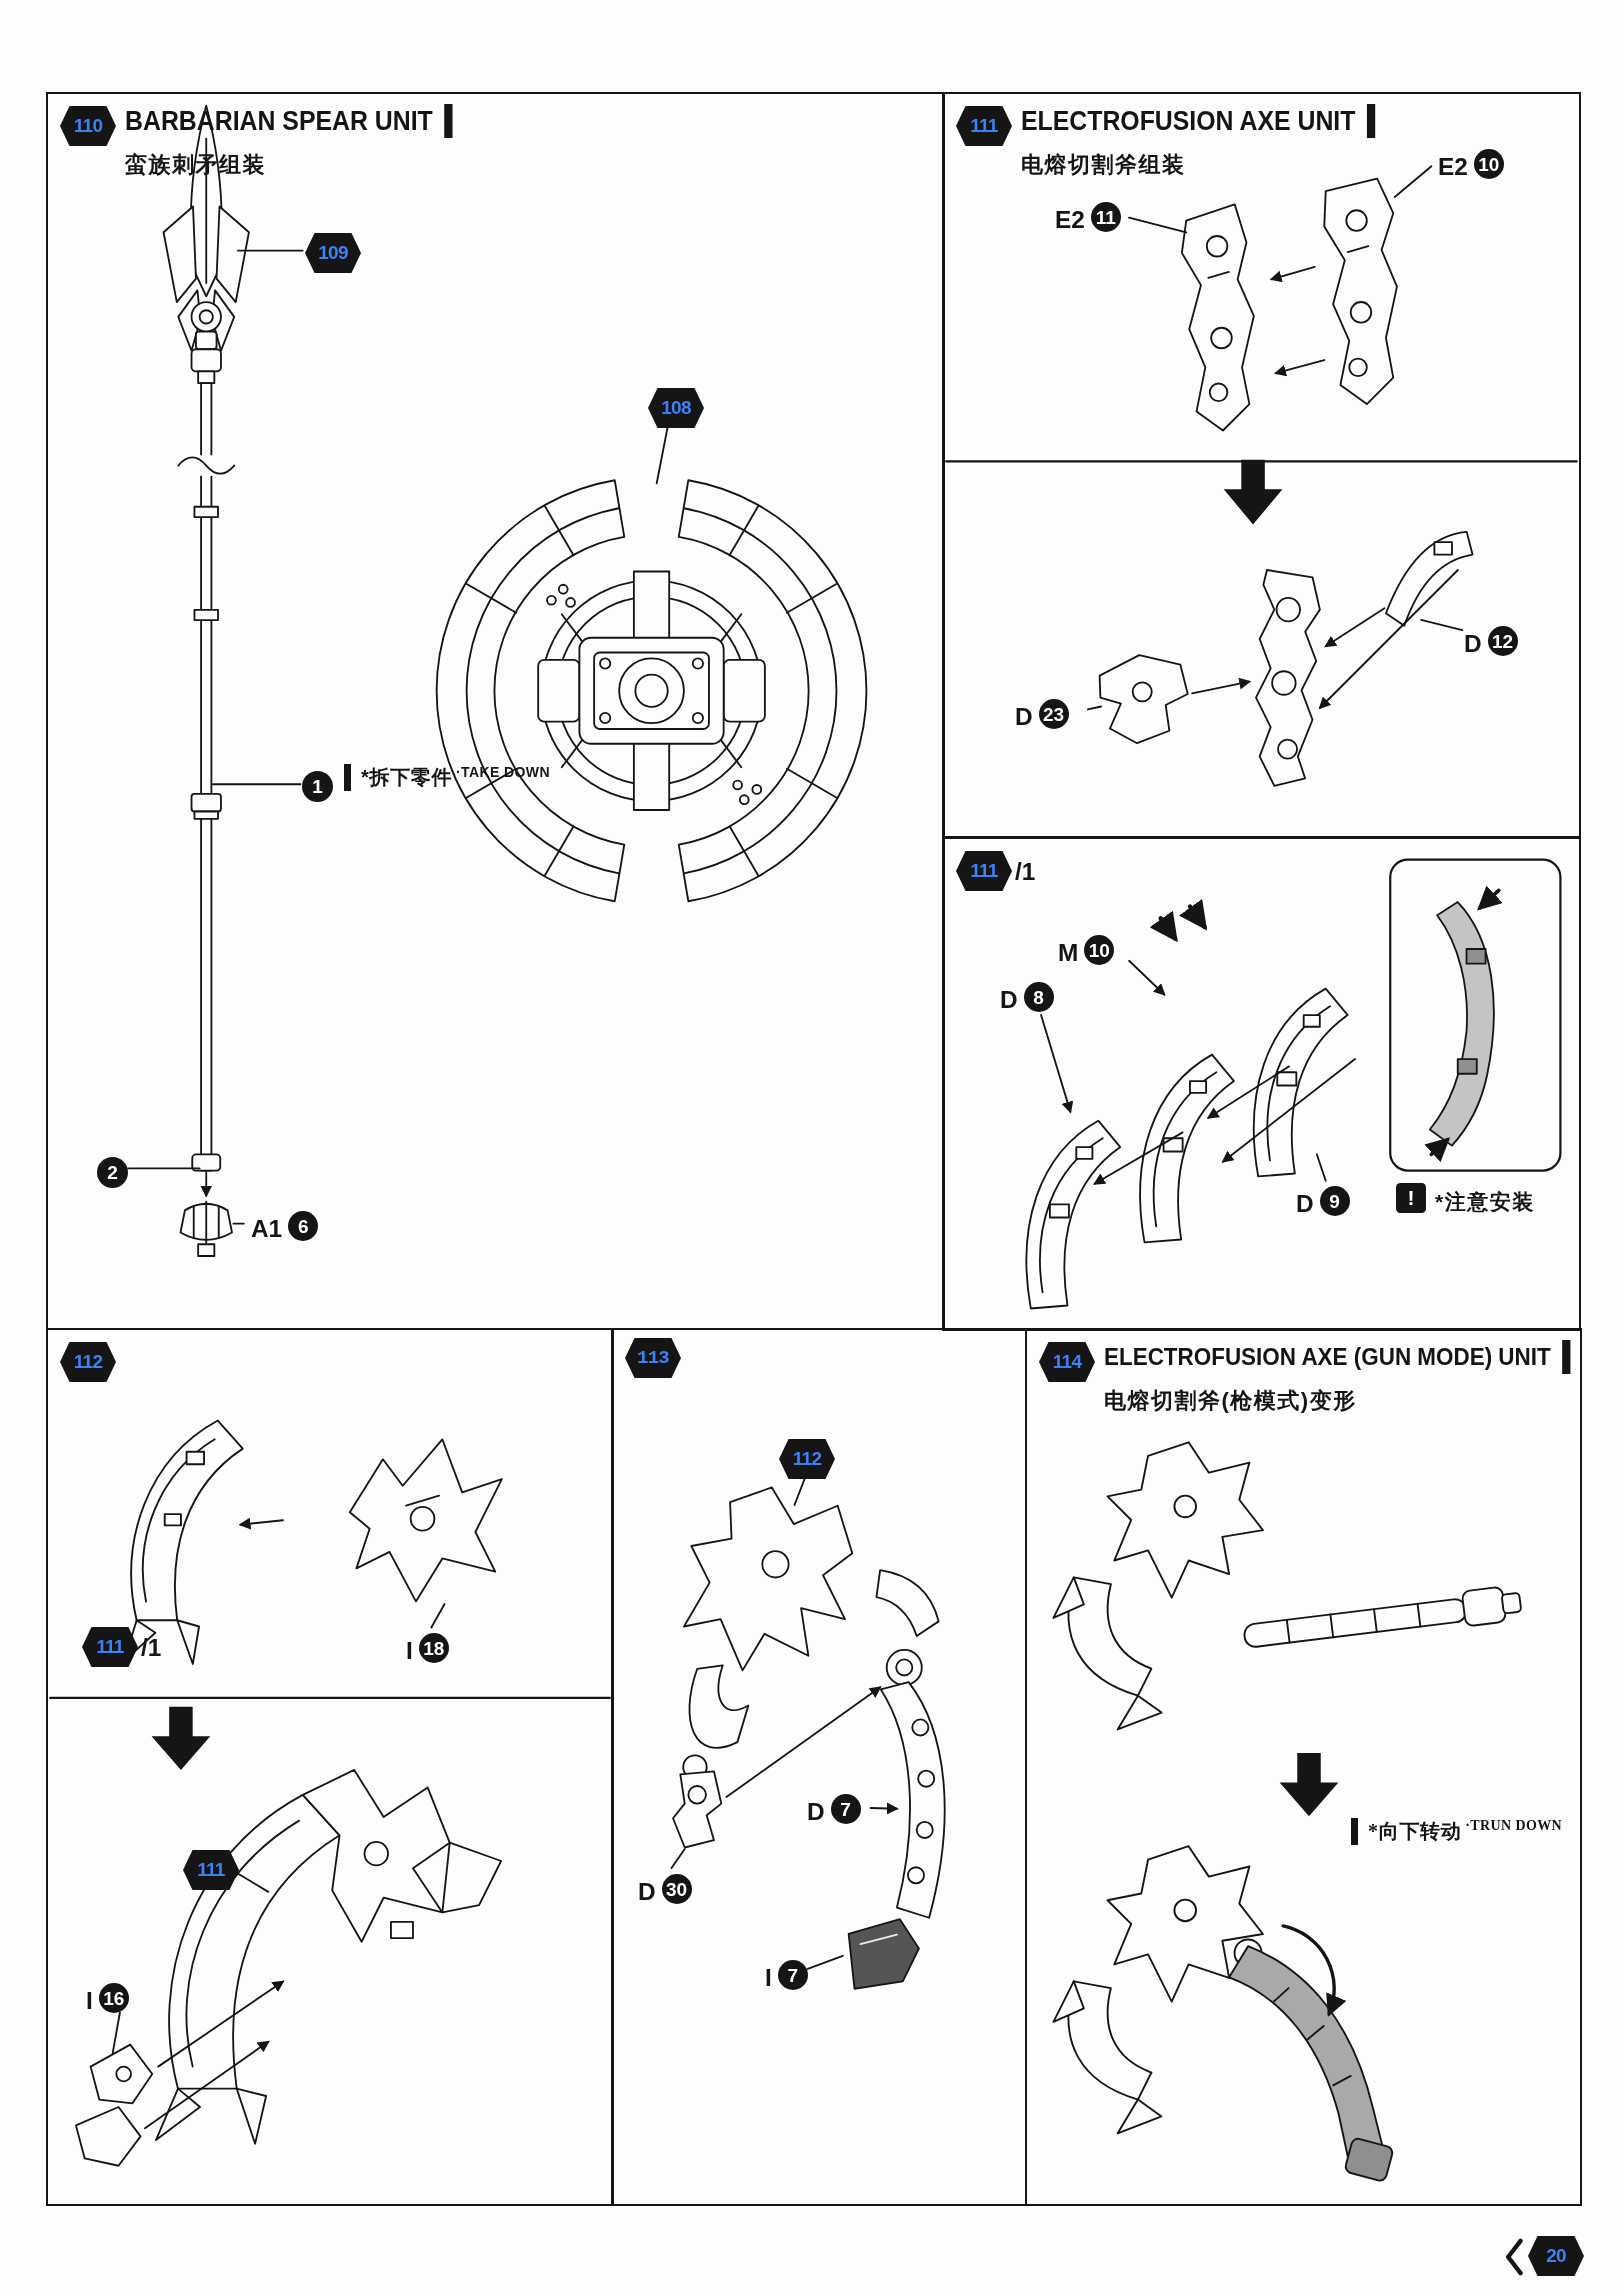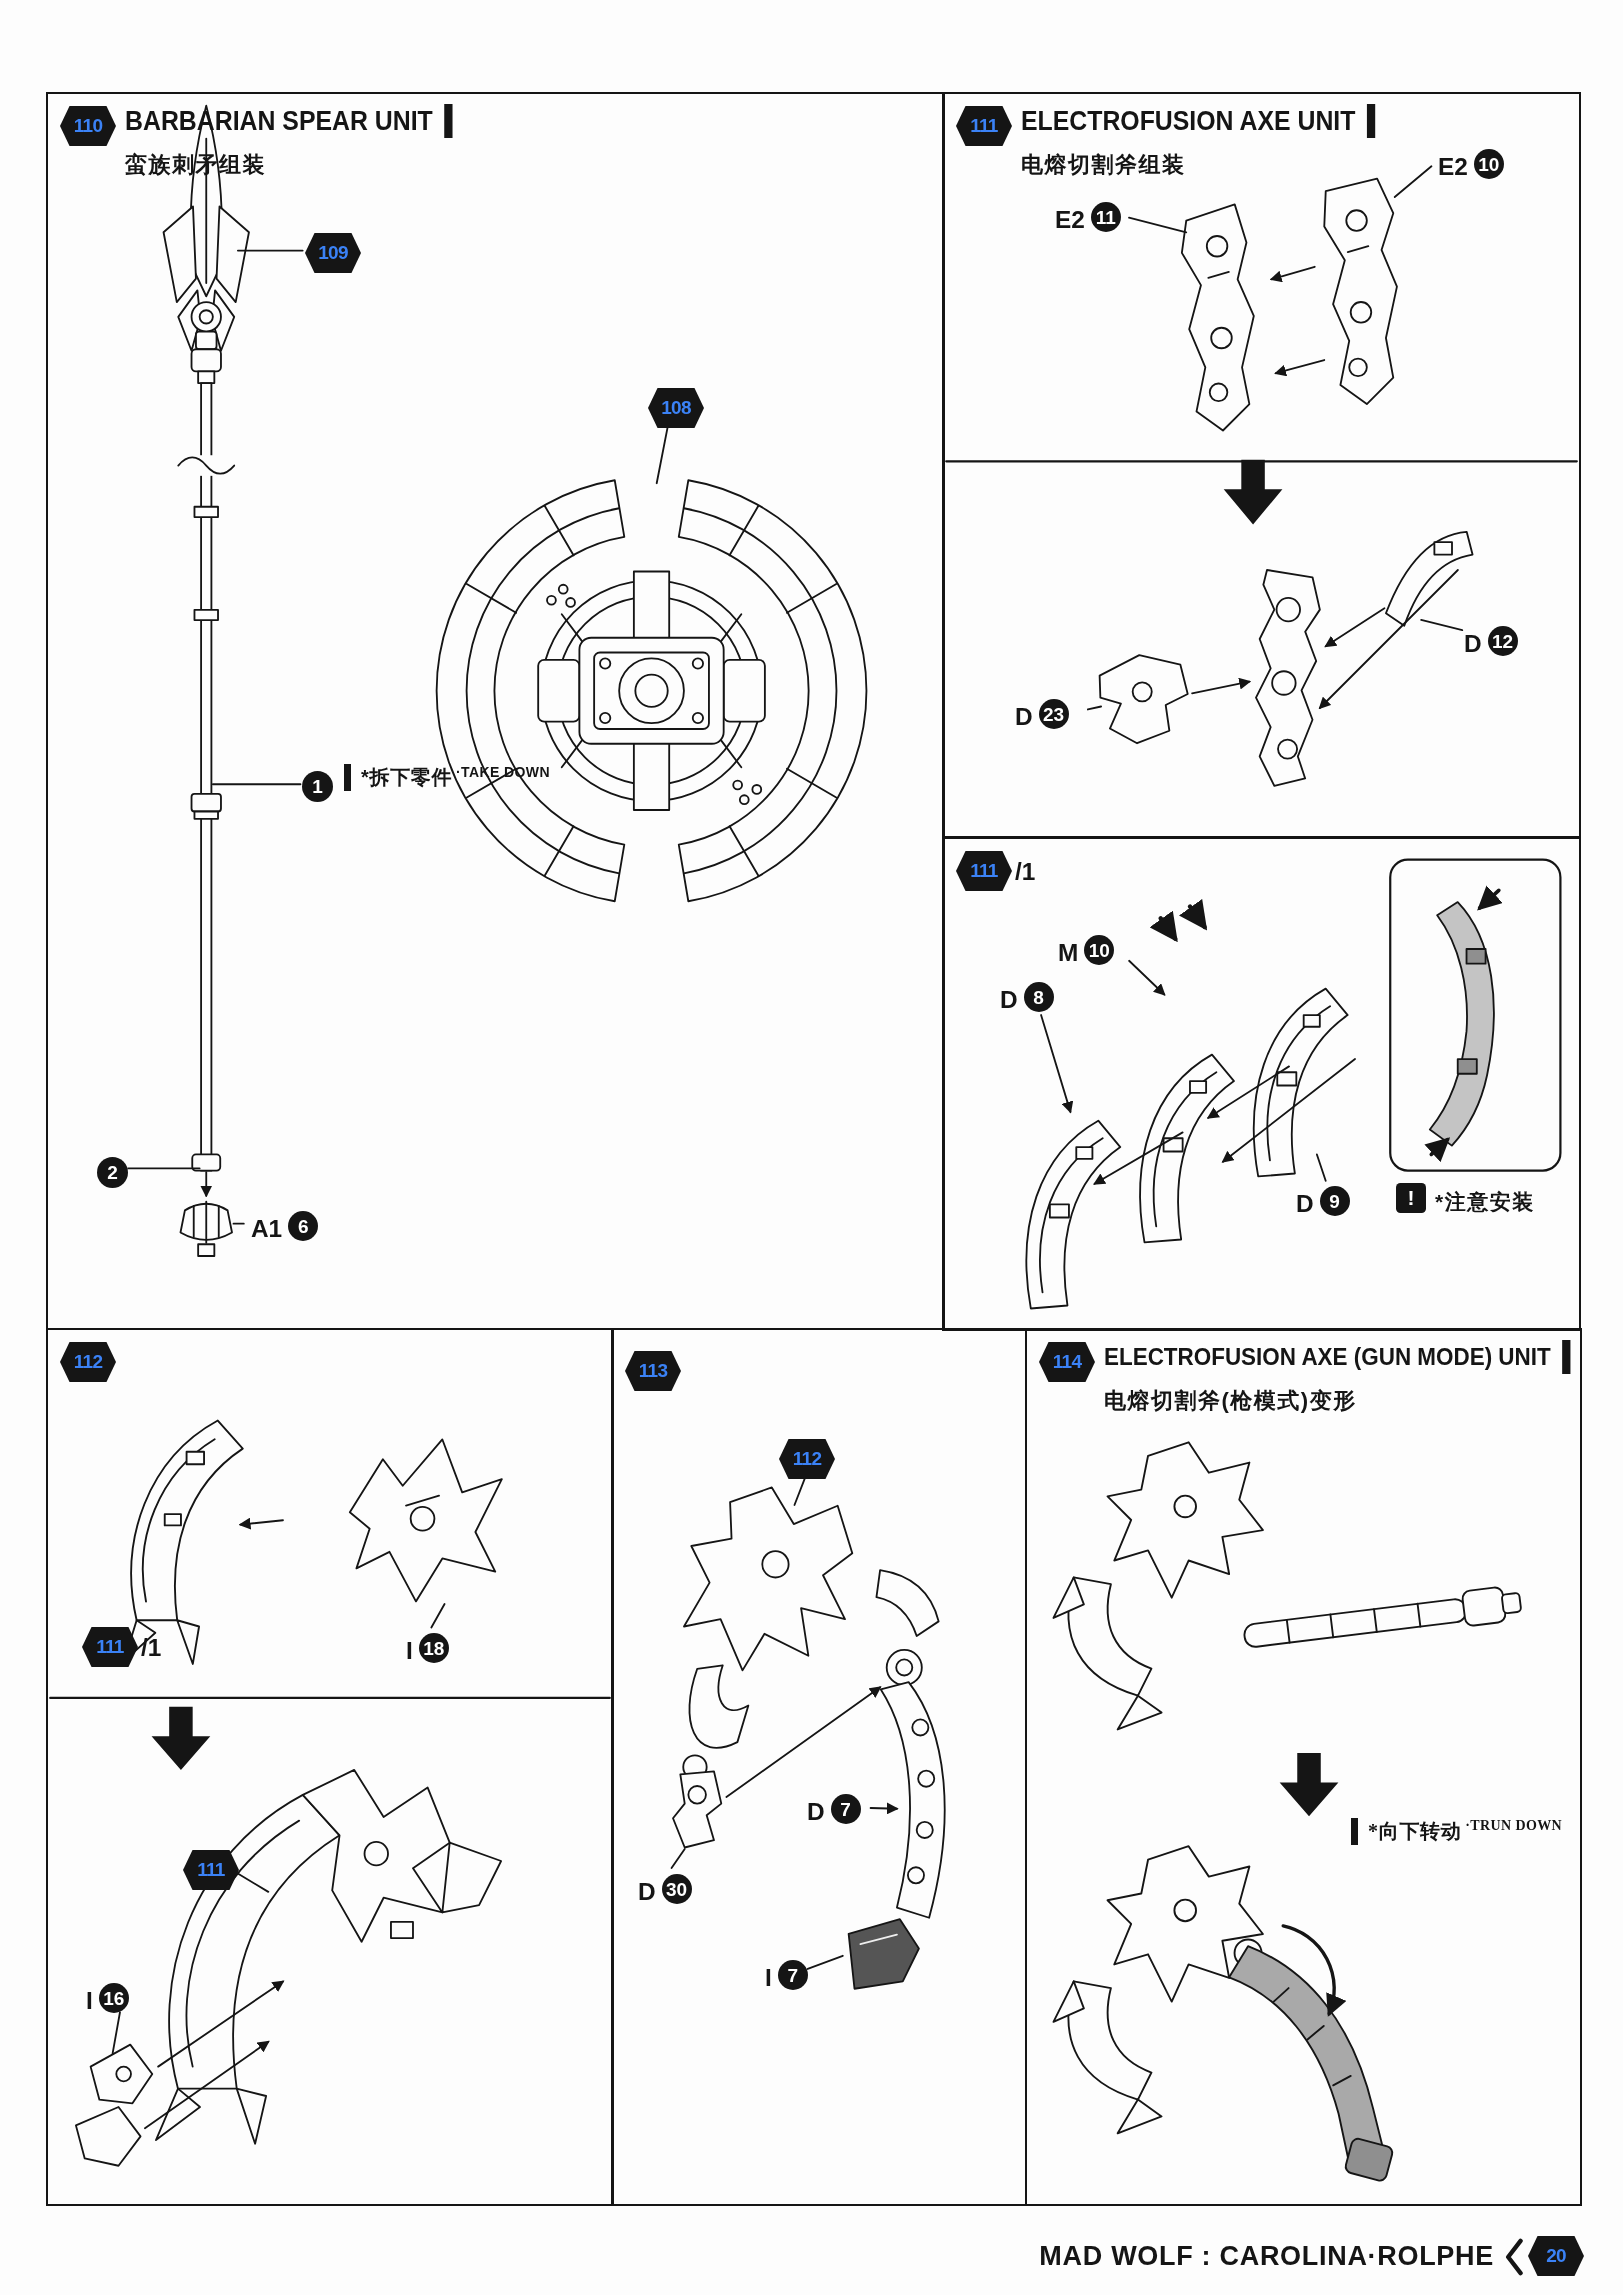--- a/index.html
+++ b/index.html
@@ -398,21 +398,21 @@
         <line x1="352" y1="650" x2="388" y2="651" marker-end="url(#ah113)"></line>
         <line x1="80" y1="732" x2="98" y2="706"></line>
         <line x1="266" y1="870" x2="314" y2="852"></line>
         <g>
           <path d="M322,822 L392,802 L418,842 L396,887 L330,897 Z" fill="#555555"></path>
           <line x1="338" y1="836" x2="388" y2="823" stroke="#eeeeee"></line>
         </g>
       </g>
     </svg>
 
-    <div class="hex" style="left:12px;top:21px;">113</div>
+    <div class="hex" style="left:12px;top:8px;font-family:Liberation Mono, monospace;">113</div>
     <div class="hex" style="left:166px;top:109px;">112</div>
     <div class="plabel" style="left:194px;top:464px;">
       <span>D</span>
       <span class="pnum">7</span>
     </div>
     <div class="plabel" style="left:25px;top:544px;">
       <span>D</span>
       <span class="pnum">30</span>
     </div>
     <div class="plabel" style="left:152px;top:630px;">
@@ -475,20 +475,19 @@
     </div>
     <div class="note" style="left:324px;top:488px;font-family:Liberation Serif, serif;">
       <div class="nbar"></div>
       <div class="ntxt">
         <div class="cn">*向下转动</div>
         <div class="en">·TRUN DOWN</div>
       </div>
     </div>
   </div>
 
-  <div class="footer-title">MAD WOLF : CAROLINA·ROLPHE</div>
   <svg class="footer-chev" width="22" height="38" viewBox="0 0 30 52">
     <path d="M24,4 L7,26 L24,48" fill="none" stroke="#151515" stroke-width="6" stroke-linecap="round" stroke-linejoin="round"></path>
   </svg>
   <div class="hex footer-hex">20</div>
 
 </div>
 
 
 </body></html>

